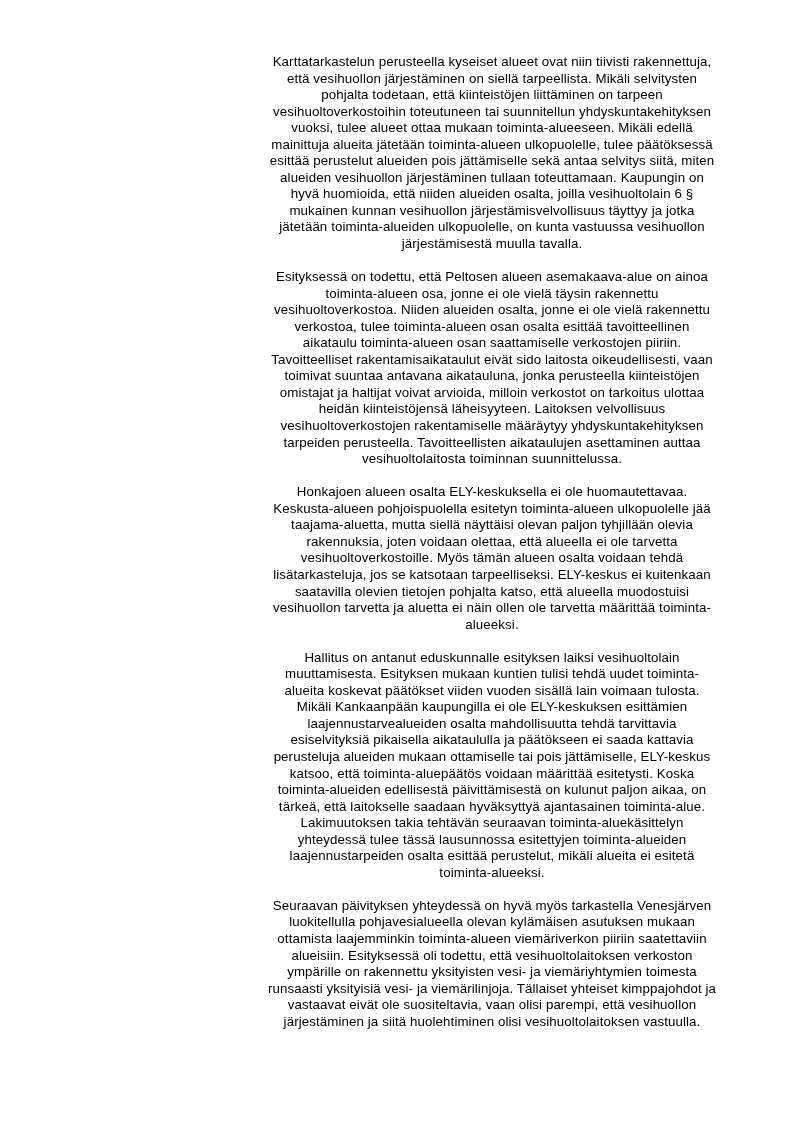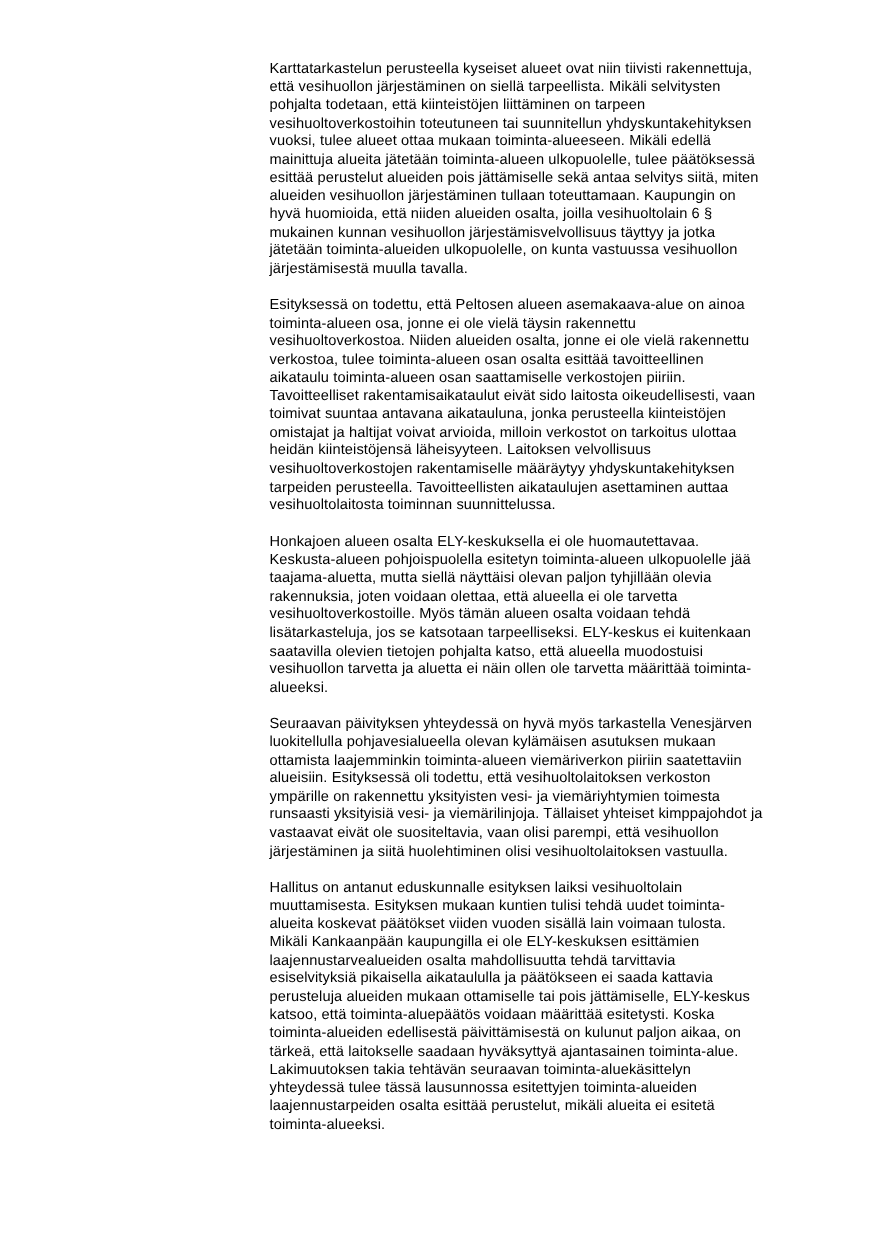--- a/index.html
+++ b/index.html
@@ -17,20 +17,21 @@
   .text-block {
     position: absolute;
     left: 245px;
     top: 54px;
     width: 494px;
     font-family: "Liberation Sans", "DejaVu Sans", sans-serif;
     font-size: 13.3px;
     line-height: 16.55px;
     color: #000000;
     letter-spacing: 0.1px;
+    text-align: center;
   }
   .para {
     margin: 0 0 16.55px 0;
     white-space: pre-line;
   }
   .para:last-child {
     margin-bottom: 0;
   }
 </style>
 </head>
@@ -64,36 +65,36 @@
 vesihuoltolaitosta toiminnan suunnittelussa.</p>
     <p class="para">Honkajoen alueen osalta ELY-keskuksella ei ole huomautettavaa.
 Keskusta-alueen pohjoispuolella esitetyn toiminta-alueen ulkopuolelle jää
 taajama-aluetta, mutta siellä näyttäisi olevan paljon tyhjillään olevia
 rakennuksia, joten voidaan olettaa, että alueella ei ole tarvetta
 vesihuoltoverkostoille. Myös tämän alueen osalta voidaan tehdä
 lisätarkasteluja, jos se katsotaan tarpeelliseksi. ELY-keskus ei kuitenkaan
 saatavilla olevien tietojen pohjalta katso, että alueella muodostuisi
 vesihuollon tarvetta ja aluetta ei näin ollen ole tarvetta määrittää toiminta-
 alueeksi.</p>
-    <p class="para">Seuraavan päivityksen yhteydessä on hyvä myös tarkastella Venesjärven
-luokitellulla pohjavesialueella olevan kylämäisen asutuksen mukaan
-ottamista laajemminkin toiminta-alueen viemäriverkon piiriin saatettaviin
-alueisiin. Esityksessä oli todettu, että vesihuoltolaitoksen verkoston
-ympärille on rakennettu yksityisten vesi- ja viemäriyhtymien toimesta
-runsaasti yksityisiä vesi- ja viemärilinjoja. Tällaiset yhteiset kimppajohdot ja
-vastaavat eivät ole suositeltavia, vaan olisi parempi, että vesihuollon
-järjestäminen ja siitä huolehtiminen olisi vesihuoltolaitoksen vastuulla.</p>
     <p class="para">Hallitus on antanut eduskunnalle esityksen laiksi vesihuoltolain
 muuttamisesta. Esityksen mukaan kuntien tulisi tehdä uudet toiminta-
 alueita koskevat päätökset viiden vuoden sisällä lain voimaan tulosta.
 Mikäli Kankaanpään kaupungilla ei ole ELY-keskuksen esittämien
 laajennustarvealueiden osalta mahdollisuutta tehdä tarvittavia
 esiselvityksiä pikaisella aikataululla ja päätökseen ei saada kattavia
 perusteluja alueiden mukaan ottamiselle tai pois jättämiselle, ELY-keskus
 katsoo, että toiminta-aluepäätös voidaan määrittää esitetysti. Koska
 toiminta-alueiden edellisestä päivittämisestä on kulunut paljon aikaa, on
 tärkeä, että laitokselle saadaan hyväksyttyä ajantasainen toiminta-alue.
 Lakimuutoksen takia tehtävän seuraavan toiminta-aluekäsittelyn
 yhteydessä tulee tässä lausunnossa esitettyjen toiminta-alueiden
 laajennustarpeiden osalta esittää perustelut, mikäli alueita ei esitetä
 toiminta-alueeksi.</p>
+    <p class="para">Seuraavan päivityksen yhteydessä on hyvä myös tarkastella Venesjärven
+luokitellulla pohjavesialueella olevan kylämäisen asutuksen mukaan
+ottamista laajemminkin toiminta-alueen viemäriverkon piiriin saatettaviin
+alueisiin. Esityksessä oli todettu, että vesihuoltolaitoksen verkoston
+ympärille on rakennettu yksityisten vesi- ja viemäriyhtymien toimesta
+runsaasti yksityisiä vesi- ja viemärilinjoja. Tällaiset yhteiset kimppajohdot ja
+vastaavat eivät ole suositeltavia, vaan olisi parempi, että vesihuollon
+järjestäminen ja siitä huolehtiminen olisi vesihuoltolaitoksen vastuulla.</p>
   </div>
 </div>
 
 </body></html>

